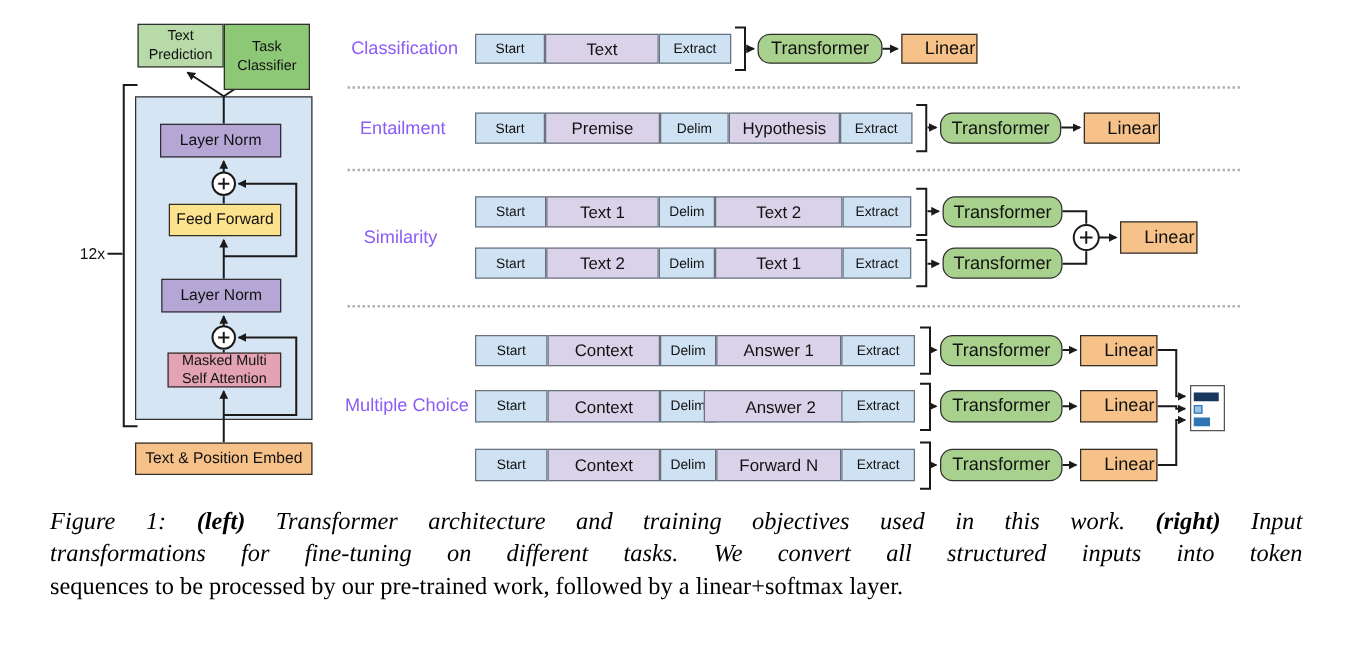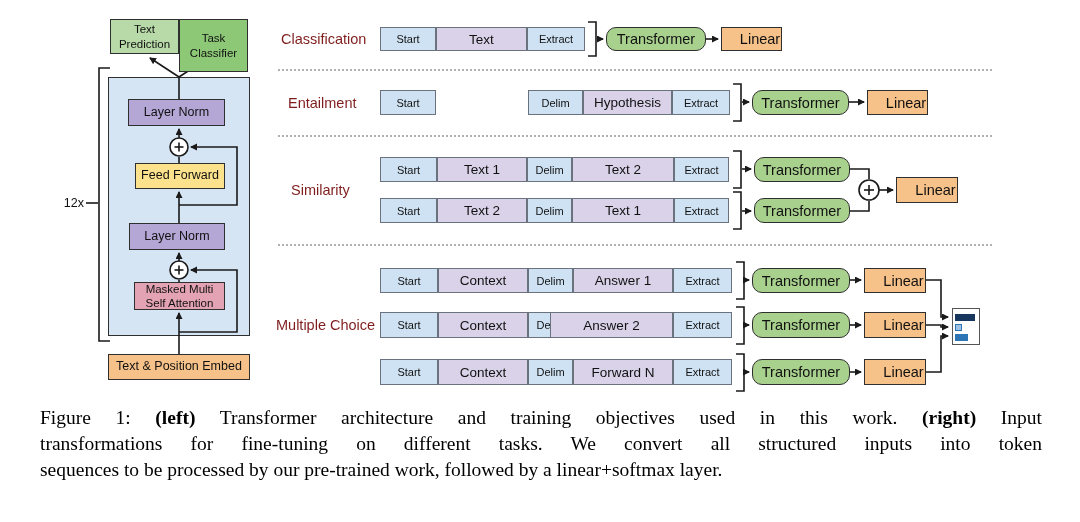--- a/index.html
+++ b/index.html
@@ -21,28 +21,28 @@
        font-size:11px;color:#111;background:var(--token-blue);}
   .tok.big{font-size:13.5px;}
   .tok.purple{background:var(--token-purple);text-align:center;}
   .proc{border:1.4px solid var(--box-border);display:flex;align-items:center;justify-content:center;
         font-size:14.5px;color:#111;}
   .transformer{background:var(--transformer-green);border-radius:10px;}
   .linear{background:var(--orange);padding-left:17px;}
   .lblock{border:1.4px solid var(--box-border);display:flex;flex-direction:column;align-items:center;
           justify-content:center;text-align:center;font-size:12.5px;color:#111;line-height:1.25;}
   .lblock.head{font-size:11.5px;}
-  .rowlbl{display:flex;align-items:center;font-size:14.5px;color:#7f1d1d;white-space:nowrap;}
+  .rowlbl{display:flex;align-items:center;font-size:14.5px;color:#8b5cf6;white-space:nowrap;}
   .sep{border-top:2px dotted var(--dotted);height:0;}
   .repeat-lbl{font-size:12.5px;color:#111;text-align:right;}
   .dist-box{background:#fff;border:1.5px solid #555;}
   .dist-bar{position:absolute;left:2px;}
   .caption{position:absolute;left:40px;top:405px;width:1002px;
            font-family:"Liberation Serif",serif;font-size:19.5px;line-height:26px;color:#000;}
-  .cap-just{text-align:justify;text-align-last:justify;}
+  .cap-just{text-align:justify;text-align-last:justify;font-style:italic;}
 </style>
 </head>
 <body>
 
 <div class="canvas">
 
   <div class="abs container-blue" style="left:108px;top:77px;width:142px;height:259px"></div>
 
   <svg class="lines" width="1080" height="522" viewBox="0 0 1080 522">
     <defs>
@@ -128,20 +128,21 @@
     <div class="abs tok" style="left:380px;top:27px;width:56px;height:24px">Start</div>
     <div class="abs tok big purple" style="left:436px;top:27px;width:91px;height:24px">Text</div>
     <div class="abs tok" style="left:527px;top:27px;width:58px;height:24px">Extract</div>
     <div class="abs proc transformer" style="left:606px;top:27px;width:100px;height:24px">Transformer</div>
     <div class="abs proc linear" style="left:721px;top:27px;width:61px;height:24px">Linear</div>
 
     <div class="abs sep" style="left:278px;top:69px;width:714px"></div>
 
     <div class="abs rowlbl" style="left:288px;top:90px;height:25px">Entailment</div>
     <div class="abs tok" style="left:380px;top:90px;width:56px;height:25px">Start</div>
+    <div class="abs tok big purple" style="left:436px;top:90px;width:92px;height:25px">Premise</div>
     <div class="abs tok" style="left:528px;top:90px;width:55px;height:25px">Delim</div>
     <div class="abs tok big purple" style="left:583px;top:90px;width:89px;height:25px">Hypothesis</div>
     <div class="abs tok" style="left:672px;top:90px;width:58px;height:25px">Extract</div>
     <div class="abs proc transformer" style="left:752px;top:90px;width:97px;height:25px">Transformer</div>
     <div class="abs proc linear" style="left:867px;top:90px;width:61px;height:25px">Linear</div>
 
     <div class="abs sep" style="left:278px;top:135px;width:714px"></div>
 
     <div class="abs rowlbl" style="left:291px;top:177px;height:26px">Similarity</div>
     <div class="abs tok" style="left:380px;top:157px;width:57px;height:25px">Start</div>
@@ -167,21 +168,21 @@
     <div class="abs tok big purple" style="left:438px;top:268px;width:90px;height:25px">Context</div>
     <div class="abs tok" style="left:528px;top:268px;width:45px;height:25px">Delim</div>
     <div class="abs tok big purple" style="left:573px;top:268px;width:100px;height:25px">Answer 1</div>
     <div class="abs tok" style="left:673px;top:268px;width:59px;height:25px">Extract</div>
     <div class="abs proc transformer" style="left:752px;top:268px;width:98px;height:25px">Transformer</div>
     <div class="abs proc linear" style="left:864px;top:268px;width:62px;height:25px">Linear</div>
 
     <div class="abs tok" style="left:380px;top:312px;width:58px;height:26px">Start</div>
     <div class="abs tok big purple" style="left:438px;top:312px;width:90px;height:26px">Context</div>
     <div class="abs tok" style="left:528px;top:312px;width:45px;height:26px">Delim</div>
-    <div class="abs tok big purple" style="left:550px;top:312px;width:123px;height:26px">Answer 2</div>
+    <div class="abs tok big purple" style="left:563px;top:312px;width:123px;height:26px">Answer 2</div>
     <div class="abs tok" style="left:673px;top:312px;width:59px;height:26px">Extract</div>
     <div class="abs proc transformer" style="left:752px;top:312px;width:98px;height:26px">Transformer</div>
     <div class="abs proc linear" style="left:864px;top:312px;width:62px;height:26px">Linear</div>
 
     <div class="abs tok" style="left:380px;top:359px;width:58px;height:26px">Start</div>
     <div class="abs tok big purple" style="left:438px;top:359px;width:90px;height:26px">Context</div>
     <div class="abs tok" style="left:528px;top:359px;width:45px;height:26px">Delim</div>
     <div class="abs tok big purple" style="left:573px;top:359px;width:100px;height:26px">Forward N</div>
     <div class="abs tok" style="left:673px;top:359px;width:59px;height:26px">Extract</div>
     <div class="abs proc transformer" style="left:752px;top:359px;width:98px;height:26px">Transformer</div>

